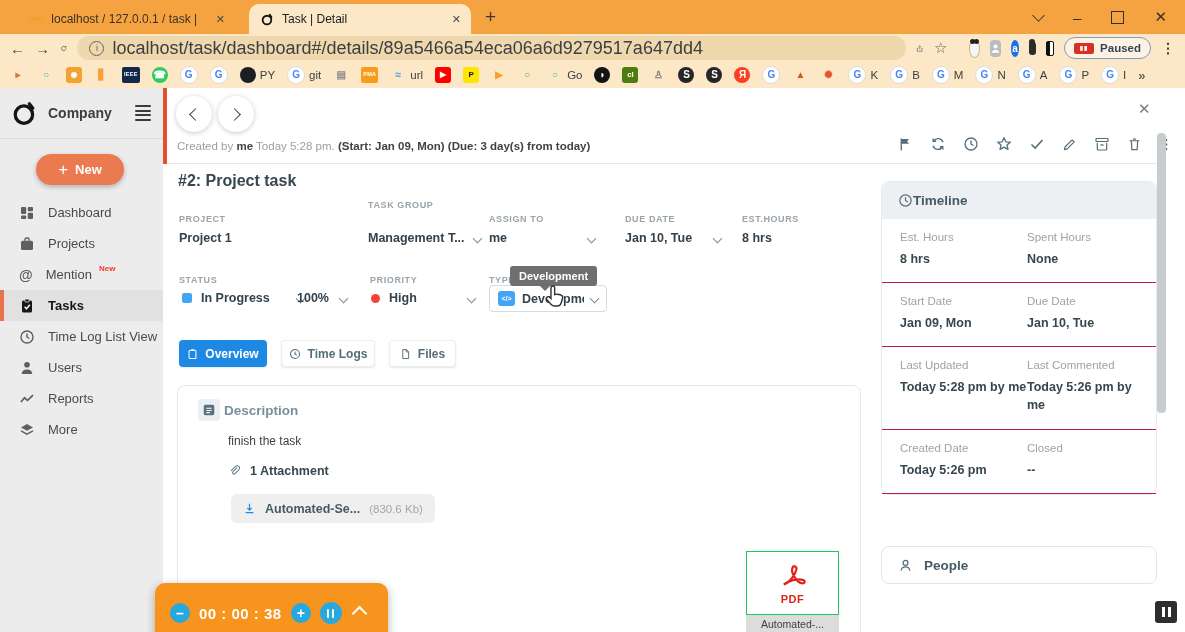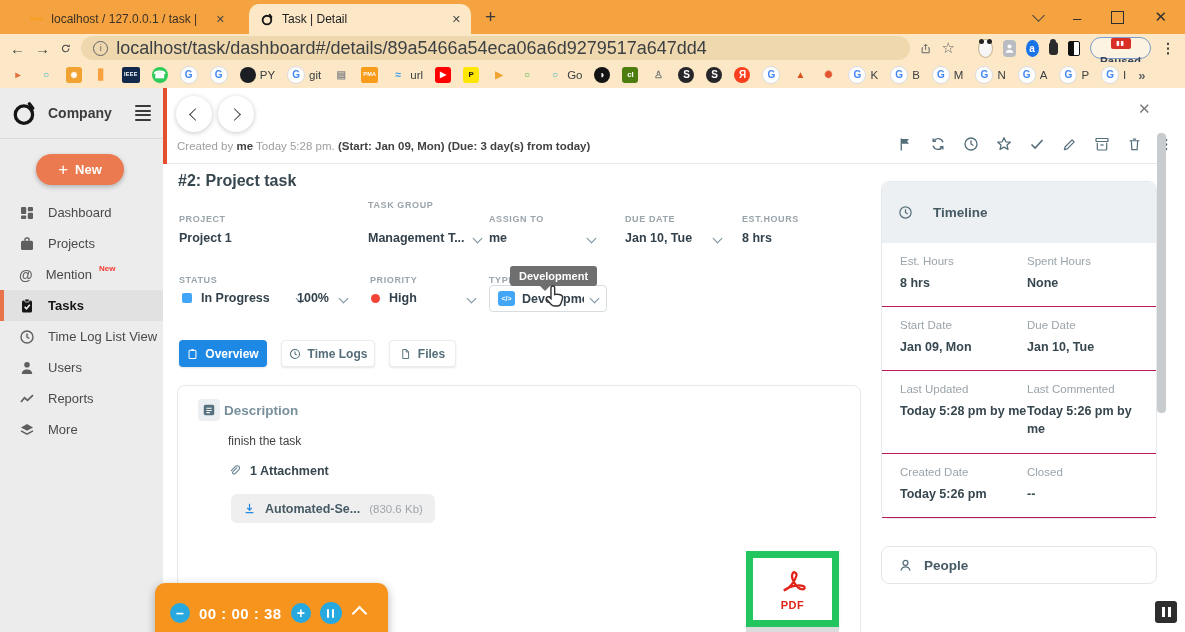--- a/index.html
+++ b/index.html
@@ -22,21 +22,21 @@
   .url{font-size:18px;color:#3c4043;white-space:nowrap;overflow:hidden;}
   .tb-ic{color:#5f6368;}
   .ext{width:17px;height:17px;border-radius:50%;display:flex;align-items:center;justify-content:center;font-size:10px;font-weight:700;position:relative;}
   .panda{background:#f6f6f6;border:1px solid #cbb florin;}
   .panda{background:#f6f6f6;border:1px solid #c9b48c;}
   .panda::before,.panda::after{content:"";position:absolute;top:-1px;width:5px;height:5px;background:#222;border-radius:50%;}
   .panda::before{left:0;}.panda::after{right:0;}
   .puzzle{background:#2b2b2b;border-radius:3px;width:13px;height:13px;}
   .puzzle::before{content:"";position:absolute;top:-3px;left:50%;margin-left:-3px;width:6px;height:6px;border-radius:50%;background:#2b2b2b;}
   .halfsq{width:13px;height:13px;border:1.5px solid #111;background:linear-gradient(90deg,#111 0 50%,#fff 50%);border-radius:2px;}
-  .paused{height:20px;border:1.5px solid #7E9CC9;border-radius:11px;background:#FDF3E2;display:flex;align-items:center;gap:6px;padding:0 9px;flex-direction:column;}
+  .paused{height:20px;border:1.5px solid #7E9CC9;border-radius:11px;background:#FDF3E2;display:flex;align-items:center;gap:6px;padding:0 9px;}
   .paused .pb{width:20px;height:11px;background:#D93025;border-radius:2px;color:#fff;font-size:6px;font-weight:700;text-align:center;line-height:11px;letter-spacing:1px;}
   .paused .pt{font-size:11.5px;color:#35425a;font-weight:600;}
   .bookmarksbar{position:absolute;top:62px;left:0;width:100%;height:26px;background:#FCE8C6;display:flex;align-items:center;padding:0 10px;box-sizing:border-box;gap:12px;overflow:hidden;}
   .bm{display:flex;align-items:center;gap:4px;flex:none;}
   .bm .ic{width:16px;height:16px;border-radius:50%;display:flex;align-items:center;justify-content:center;font-size:10px;font-weight:700;line-height:1;}
   .bm .ic.sq{border-radius:3px;font-size:8px;}
   .bm .ic.wide{width:auto;padding:0 2px;border-radius:2px;font-size:5.5px;letter-spacing:.3px;}
   .bm .ic.bd{border:1px solid #dadce0;background:#fff;}
   .bm .bl{font-size:11.5px;color:#3c4043;}
   
@@ -77,25 +77,25 @@
   .card{position:absolute;background:#fff;border:1px solid #E6E9EB;border-radius:8px;box-sizing:border-box;}
   .desc-head{display:flex;align-items:center;gap:4px;padding:13px 0 0 20px;}
   .desc-ic{width:22px;height:22px;border-radius:4px;background:#ECEFF1;display:flex;align-items:center;justify-content:center;}
   .desc-title{font-size:13.5px;font-weight:700;color:#78909C;}
   .desc-body{position:absolute;left:50px;top:48px;font-size:12px;color:#424242;}
   .attach-row{position:absolute;left:50px;top:78px;display:flex;align-items:center;gap:9px;font-size:12.5px;font-weight:600;color:#37474F;}
   .chip{position:absolute;left:53px;top:108px;height:29px;background:#EFEFEF;border-radius:6px;display:flex;align-items:center;gap:9px;padding:0 12px;}
   .chip .fn{font-size:12.5px;font-weight:600;color:#455A64;}
   .chip .fs{font-size:11.5px;color:#A0A6AB;}
   .pdfbox{position:absolute;left:568px;top:165px;width:93px;}
-  .pdfcard{height:62px;background:#fff;border:7px solid #22c55e;box-shadow:0 1px 3px rgba(0,0,0,.08);display:flex;flex-direction:column;align-items:center;justify-content:center;gap:1px;}
+  .pdfcard{height:62px;background:#fff;border:1px solid #22c55e;box-shadow:0 1px 3px rgba(0,0,0,.08);display:flex;flex-direction:column;align-items:center;justify-content:center;gap:1px;}
   .pdftxt{color:#E2231A;font-weight:800;font-size:11px;letter-spacing:.5px;}
   .pdfcap{height:18px;background:#DCDCDC;font-size:10.5px;color:#3e3e3e;text-align:center;line-height:18px;white-space:nowrap;overflow:hidden;}
   
-  .panel-head{height:37px;background:#EDF0F2;display:flex;align-items:center;gap:20px;padding:12px 16px;border-radius:8px 8px 0 0;}
+  .panel-head{height:37px;background:#EDF0F2;display:flex;align-items:center;gap:0;padding:0 16px;border-radius:8px 8px 0 0;}
   .panel-title{font-size:13.5px;font-weight:600;color:#455A64;}
   .t-row{display:grid;grid-template-columns:127px 1fr;padding:12px 18px 14px;border-bottom:1px solid #be185d;}
   .t-cell .tl{font-size:11.5px;color:#9AA4AB;margin-bottom:7px;}
   .t-cell .tv{font-size:12.5px;color:#37474F;font-weight:600;line-height:1.45;}
   .people-card{position:absolute;left:881px;top:458px;width:276px;height:38px;border:1px solid #E3E6E8;border-radius:8px;display:flex;align-items:center;gap:11px;padding:0 16px;box-sizing:border-box;background:#fff;}
   
   .timer{position:absolute;left:155px;top:495px;width:233px;height:60px;background:#F7941E;border-radius:10px 10px 0 0;box-shadow:0 3px 10px rgba(0,0,0,.3);display:flex;align-items:center;padding:0 15px;box-sizing:border-box;gap:9px;}
   .t-circ{width:20px;height:20px;border-radius:50%;background:#27A9E0;color:#fff;display:flex;align-items:center;justify-content:center;font-size:14px;font-weight:700;flex:none;line-height:1;}
   .t-time{color:#fff;font-size:15px;font-weight:800;letter-spacing:.5px;white-space:nowrap;}
   .t-pause{width:22px;height:22px;border-radius:50%;background:#27A9E0;display:flex;align-items:center;justify-content:center;gap:2.5px;}

